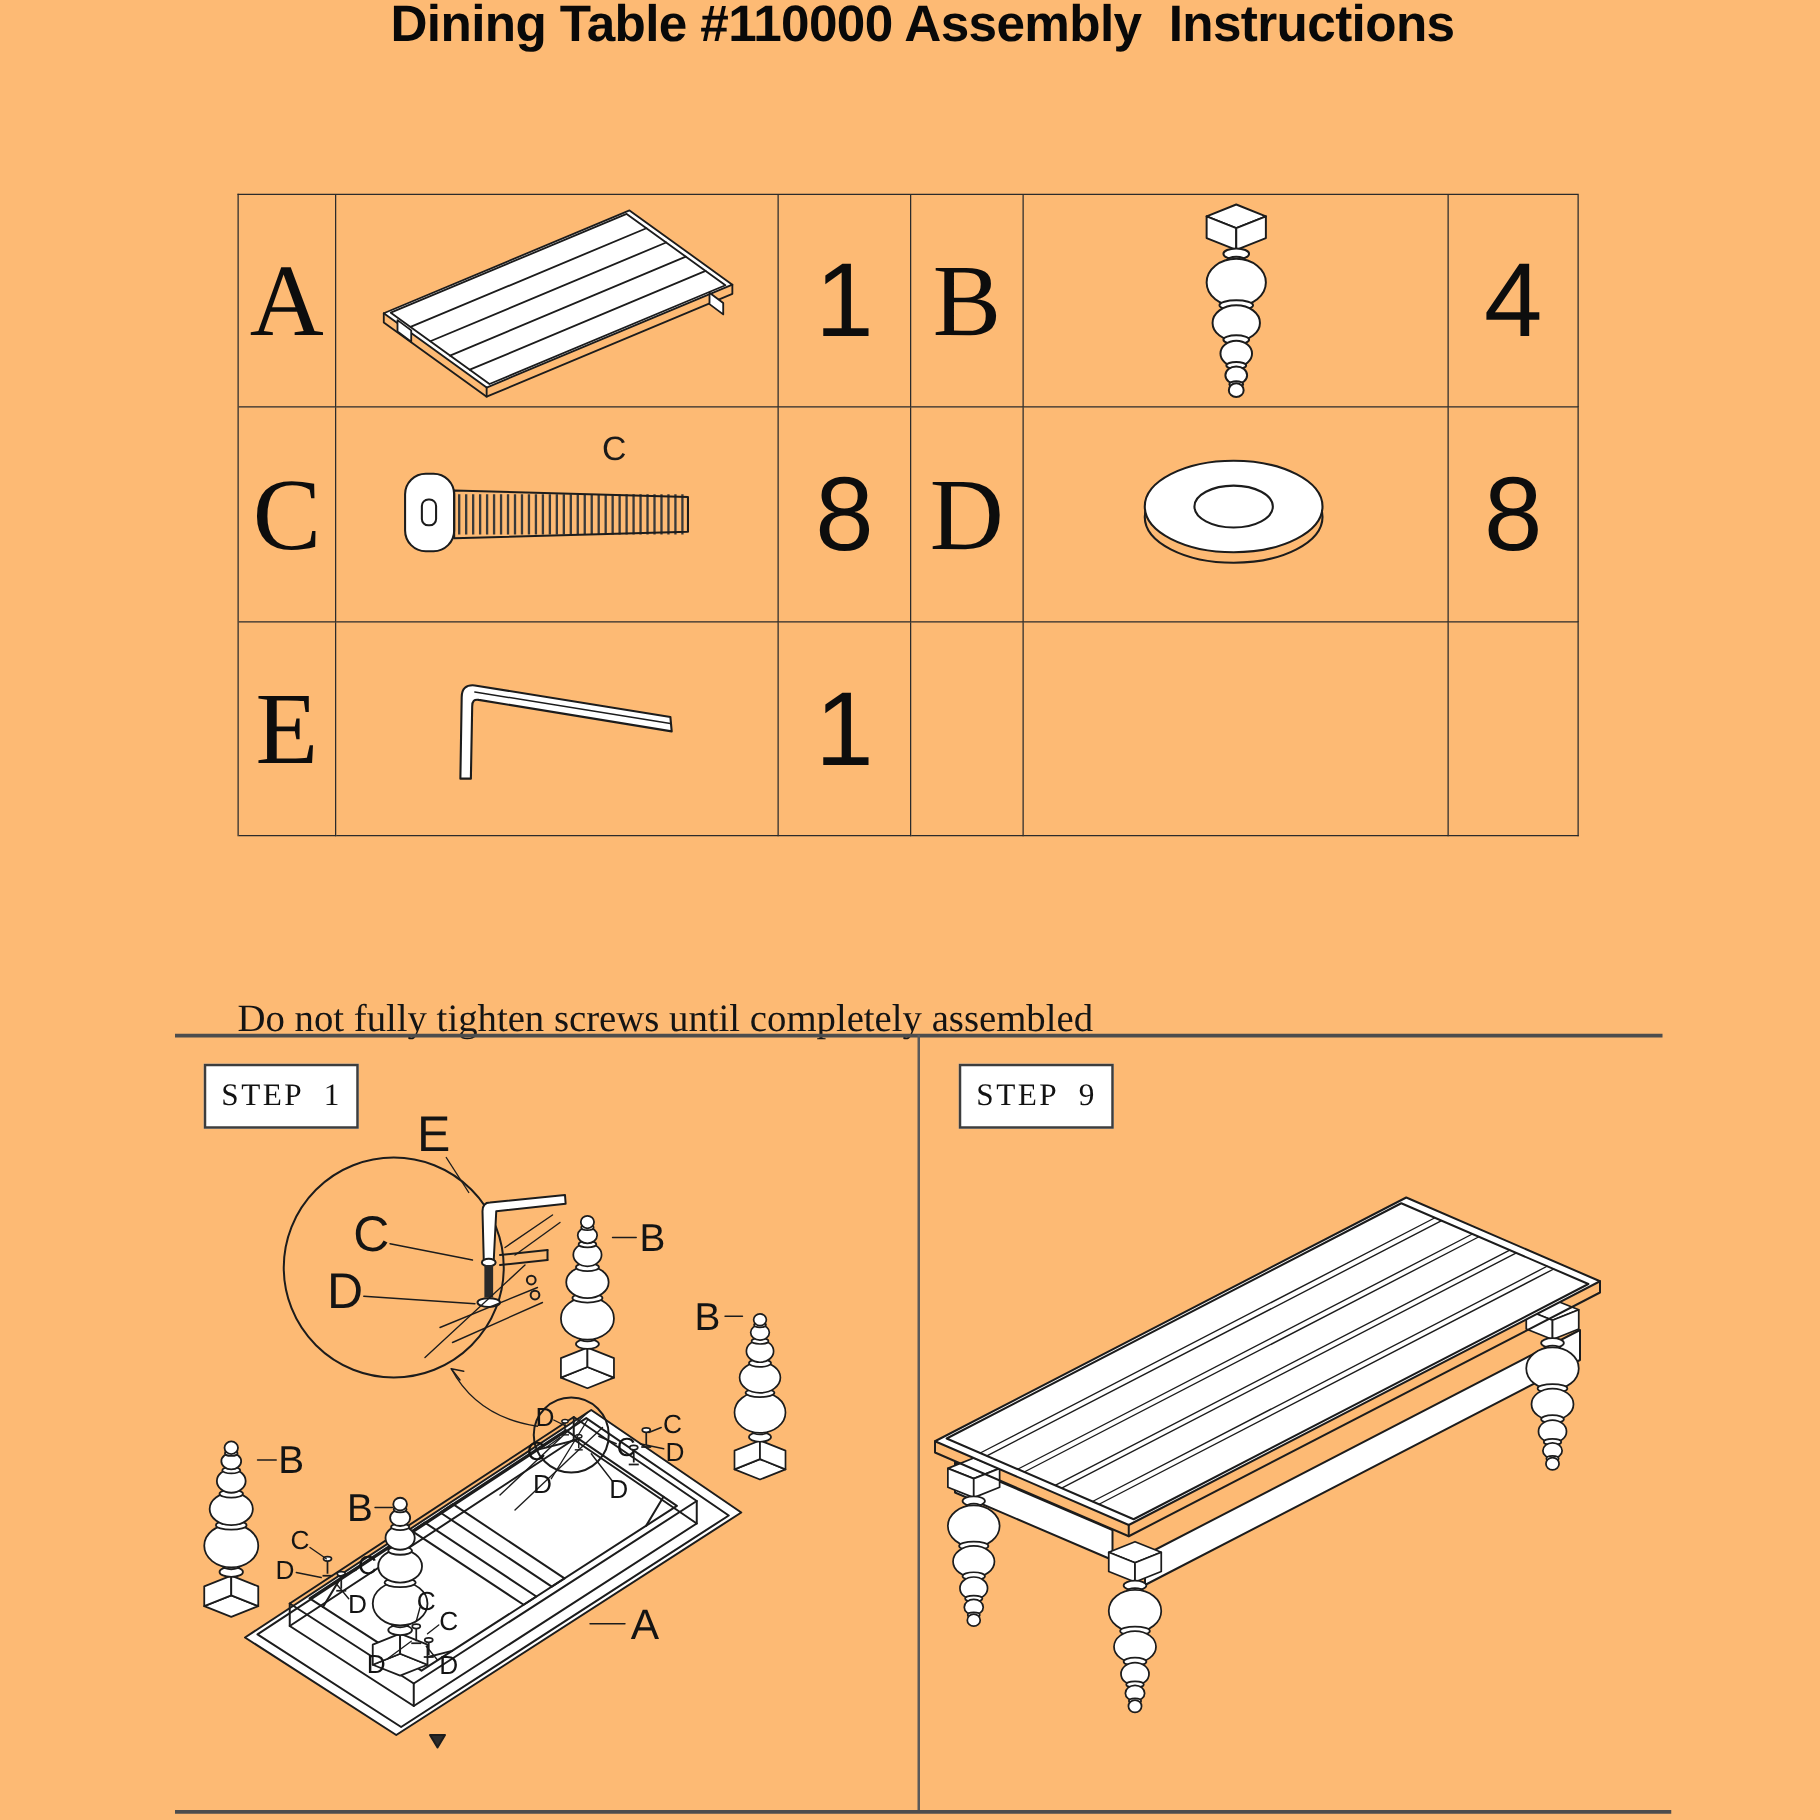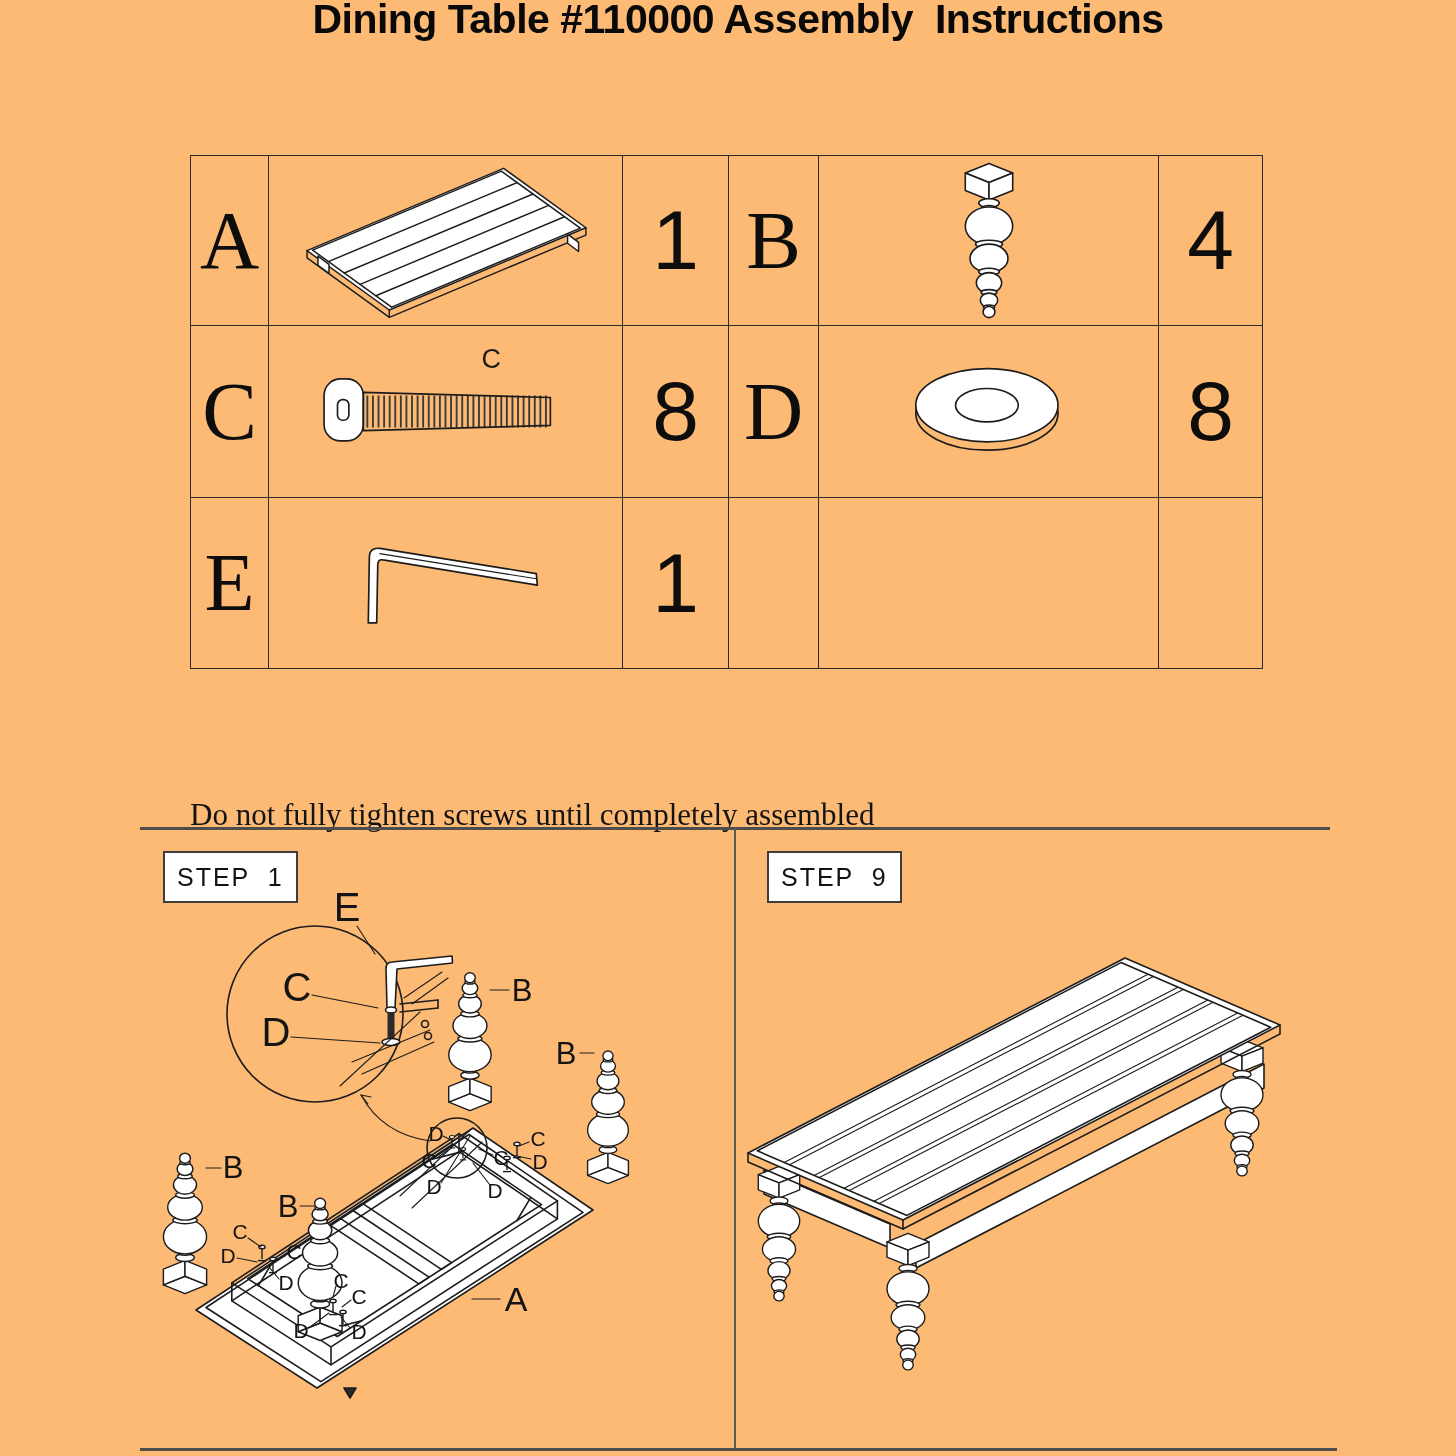--- a/index.html
+++ b/index.html
@@ -21,21 +21,21 @@
   .bolt-wrap{position:relative;width:300px;height:140px;display:flex;align-items:center;justify-content:center;}
   .bolt-ann{position:absolute;left:62%;top:2px;font-size:27px;color:#1a1a1a;
             font-family:"Liberation Sans",sans-serif;}
   .warning{position:absolute;left:190px;top:781px;font-family:"Liberation Serif",serif;
            font-size:31px;color:#141414;margin-top:16px;}
   .rule-top{position:absolute;left:140px;top:827px;width:1190px;height:3px;background:#4d4d4d;}
   .rule-bottom{position:absolute;left:140px;top:1448px;width:1197px;height:3px;background:#4d4d4d;}
   .divider-v{position:absolute;left:734px;top:828px;width:2px;height:622px;background:#5a5a5a;}
   .step-box{position:absolute;top:851px;height:48px;border:2px solid #3d3d3d;background:#fff;
             display:flex;align-items:center;justify-content:center;
-            font-family:Liberation Sans, sans-serif;font-size:25px;letter-spacing:2px;
+            font-family:Liberation Serif, serif;font-size:25px;letter-spacing:2px;
             color:#121212;white-space:pre;padding:0 12px;}
   #step1-box{left:163px;}
   #step2-box{left:767px;}
   .fig{position:absolute;top:830px;}
   #fig1{left:140px;}
   #fig2{left:735px;}
   svg text{font-family:"Liberation Sans",sans-serif;fill:#141414;text-anchor:middle;}
   .tB{font-size:31px;}
   .tA{font-size:34px;}
   .tCall{font-size:40px;}

